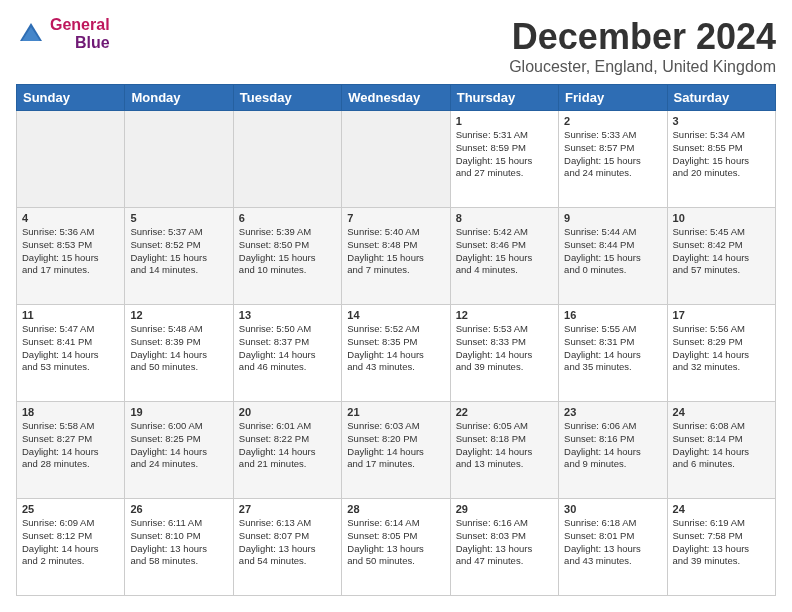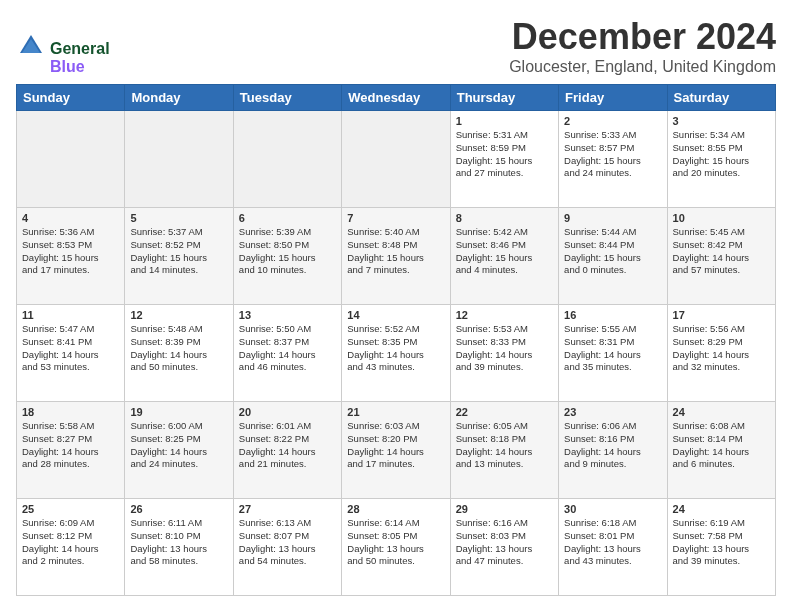--- a/index.html
+++ b/index.html
@@ -29,27 +29,27 @@
       gap: 4px;
     }
     .logo-text {
       display: flex;
       flex-direction: column;
       line-height: 1.1;
     }
     .logo-general {
       font-size: 16px;
       font-weight: bold;
-      color: #14532d;
-      margin-top: 24px;
+      color: #be185d;
     }
     .logo-blue {
       font-size: 16px;
       font-weight: bold;
-      color: #8b5cf6;
+      color: #701a75;
+      text-align: right;
     }
     .logo-icon {
       width: 30px;
       height: 30px;
     }
     .title-block {
       text-align: right;
     }
     .main-title {
       font-size: 36px;

